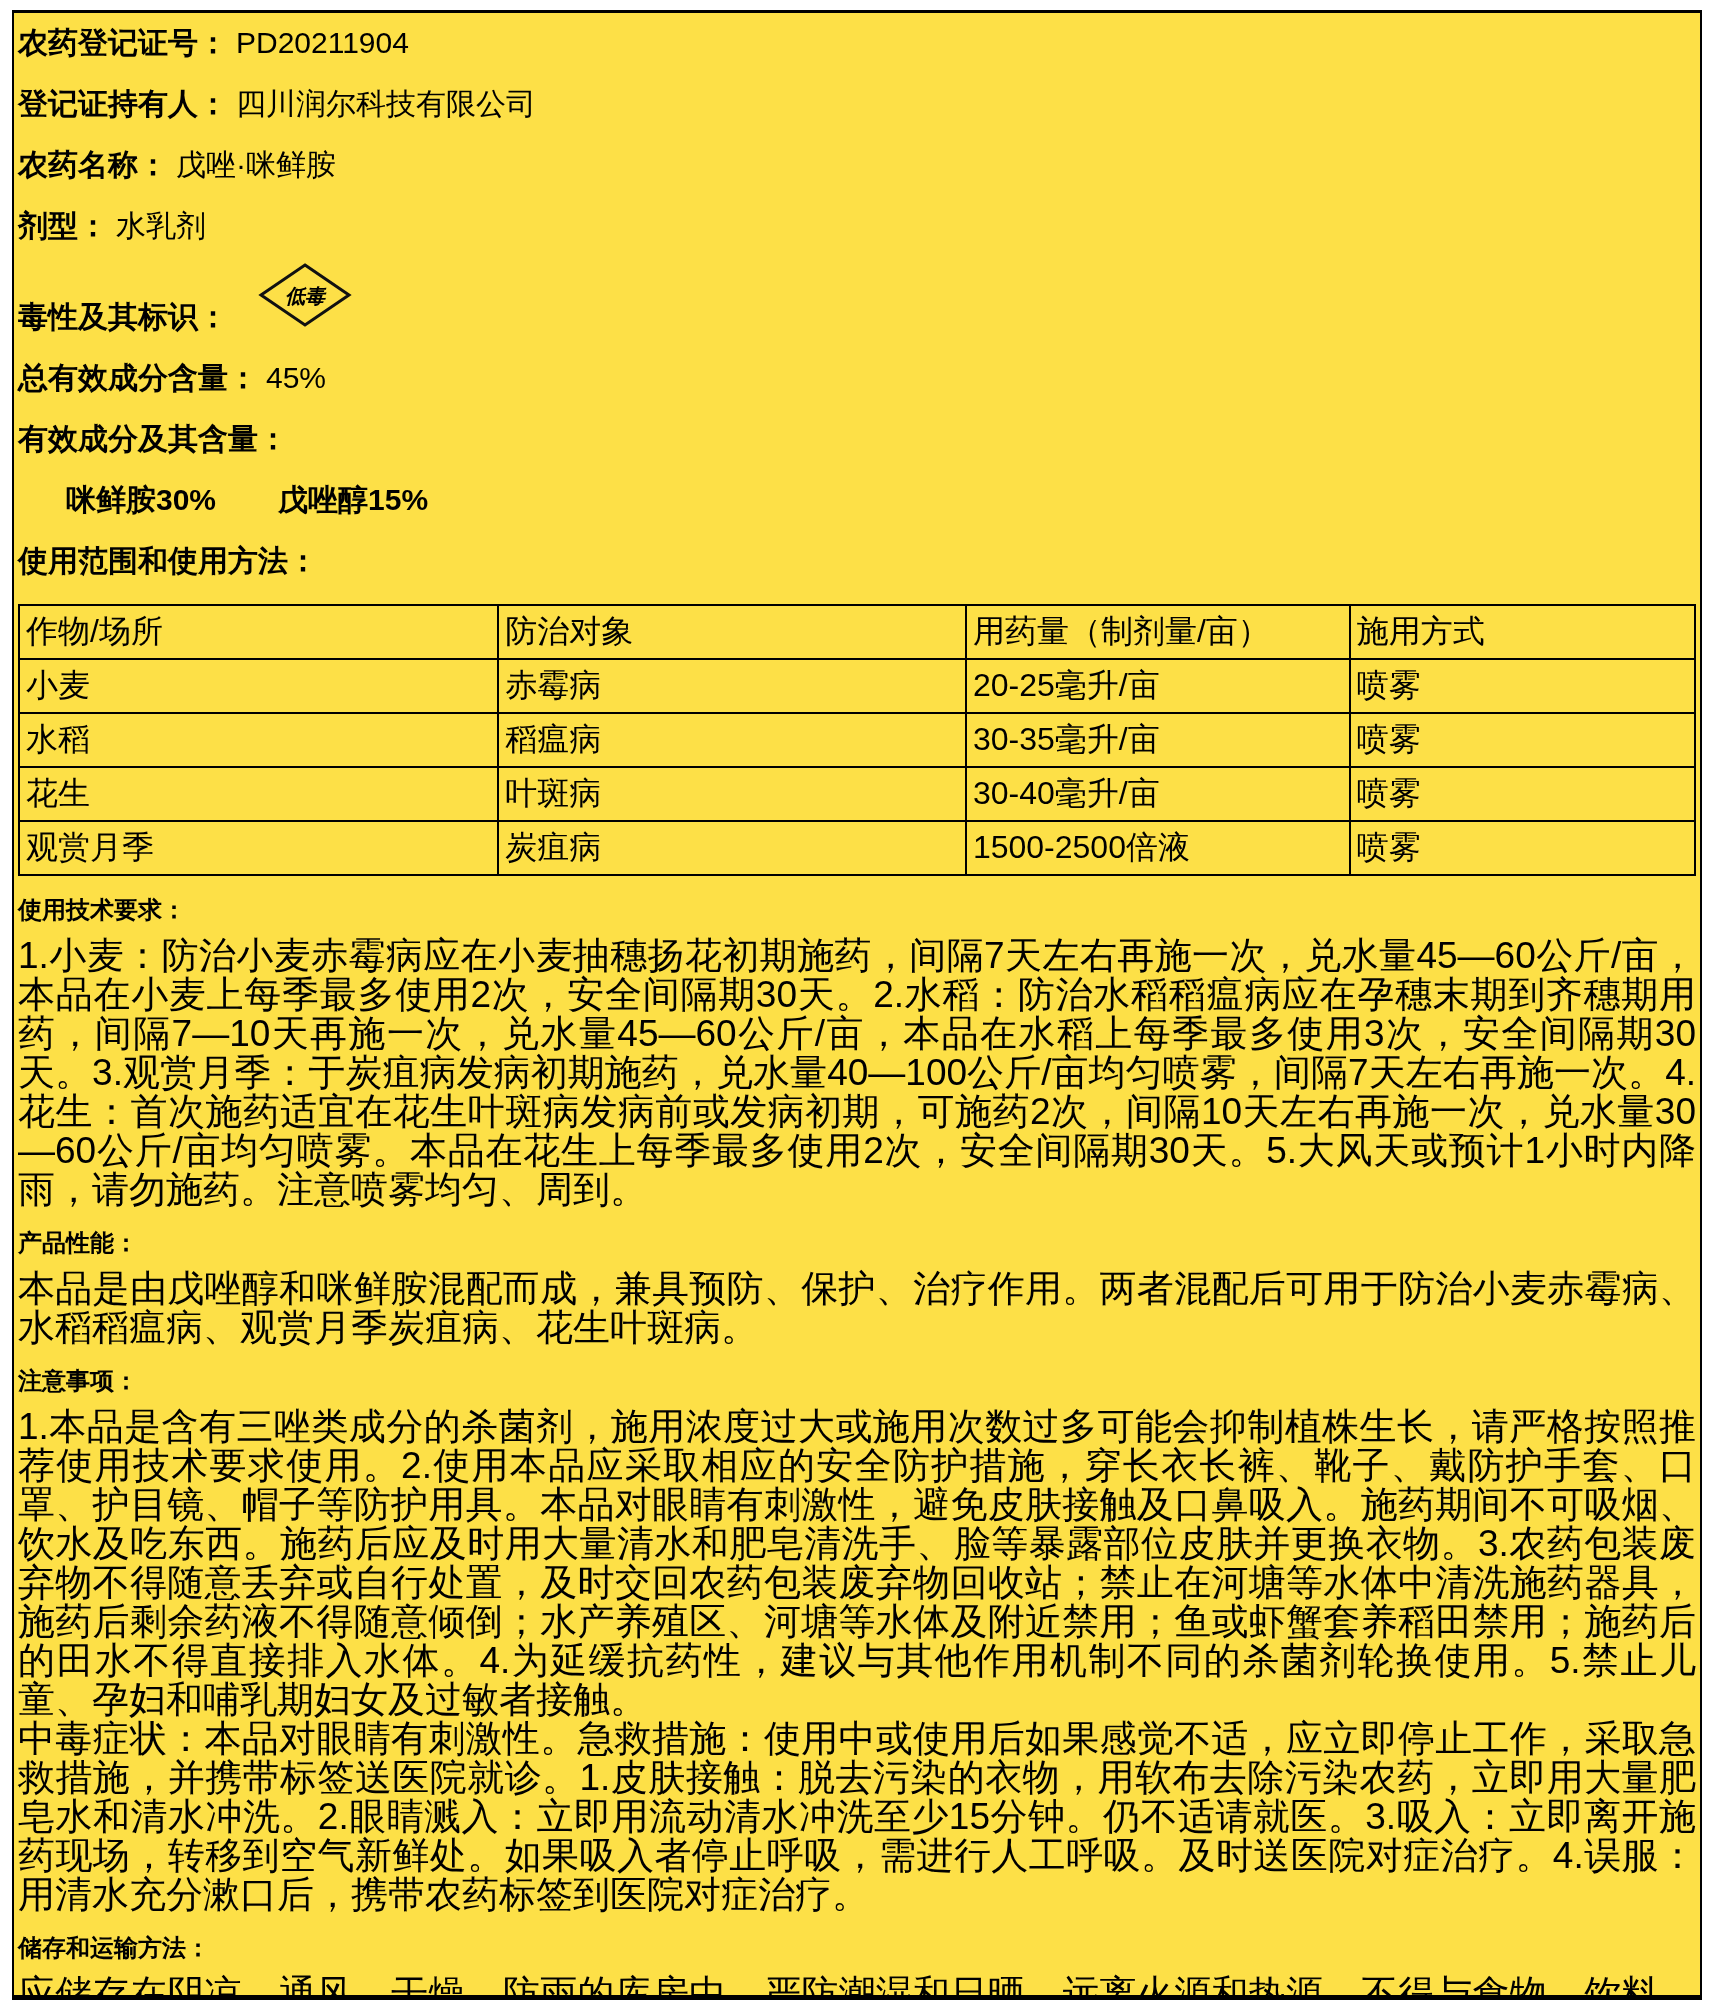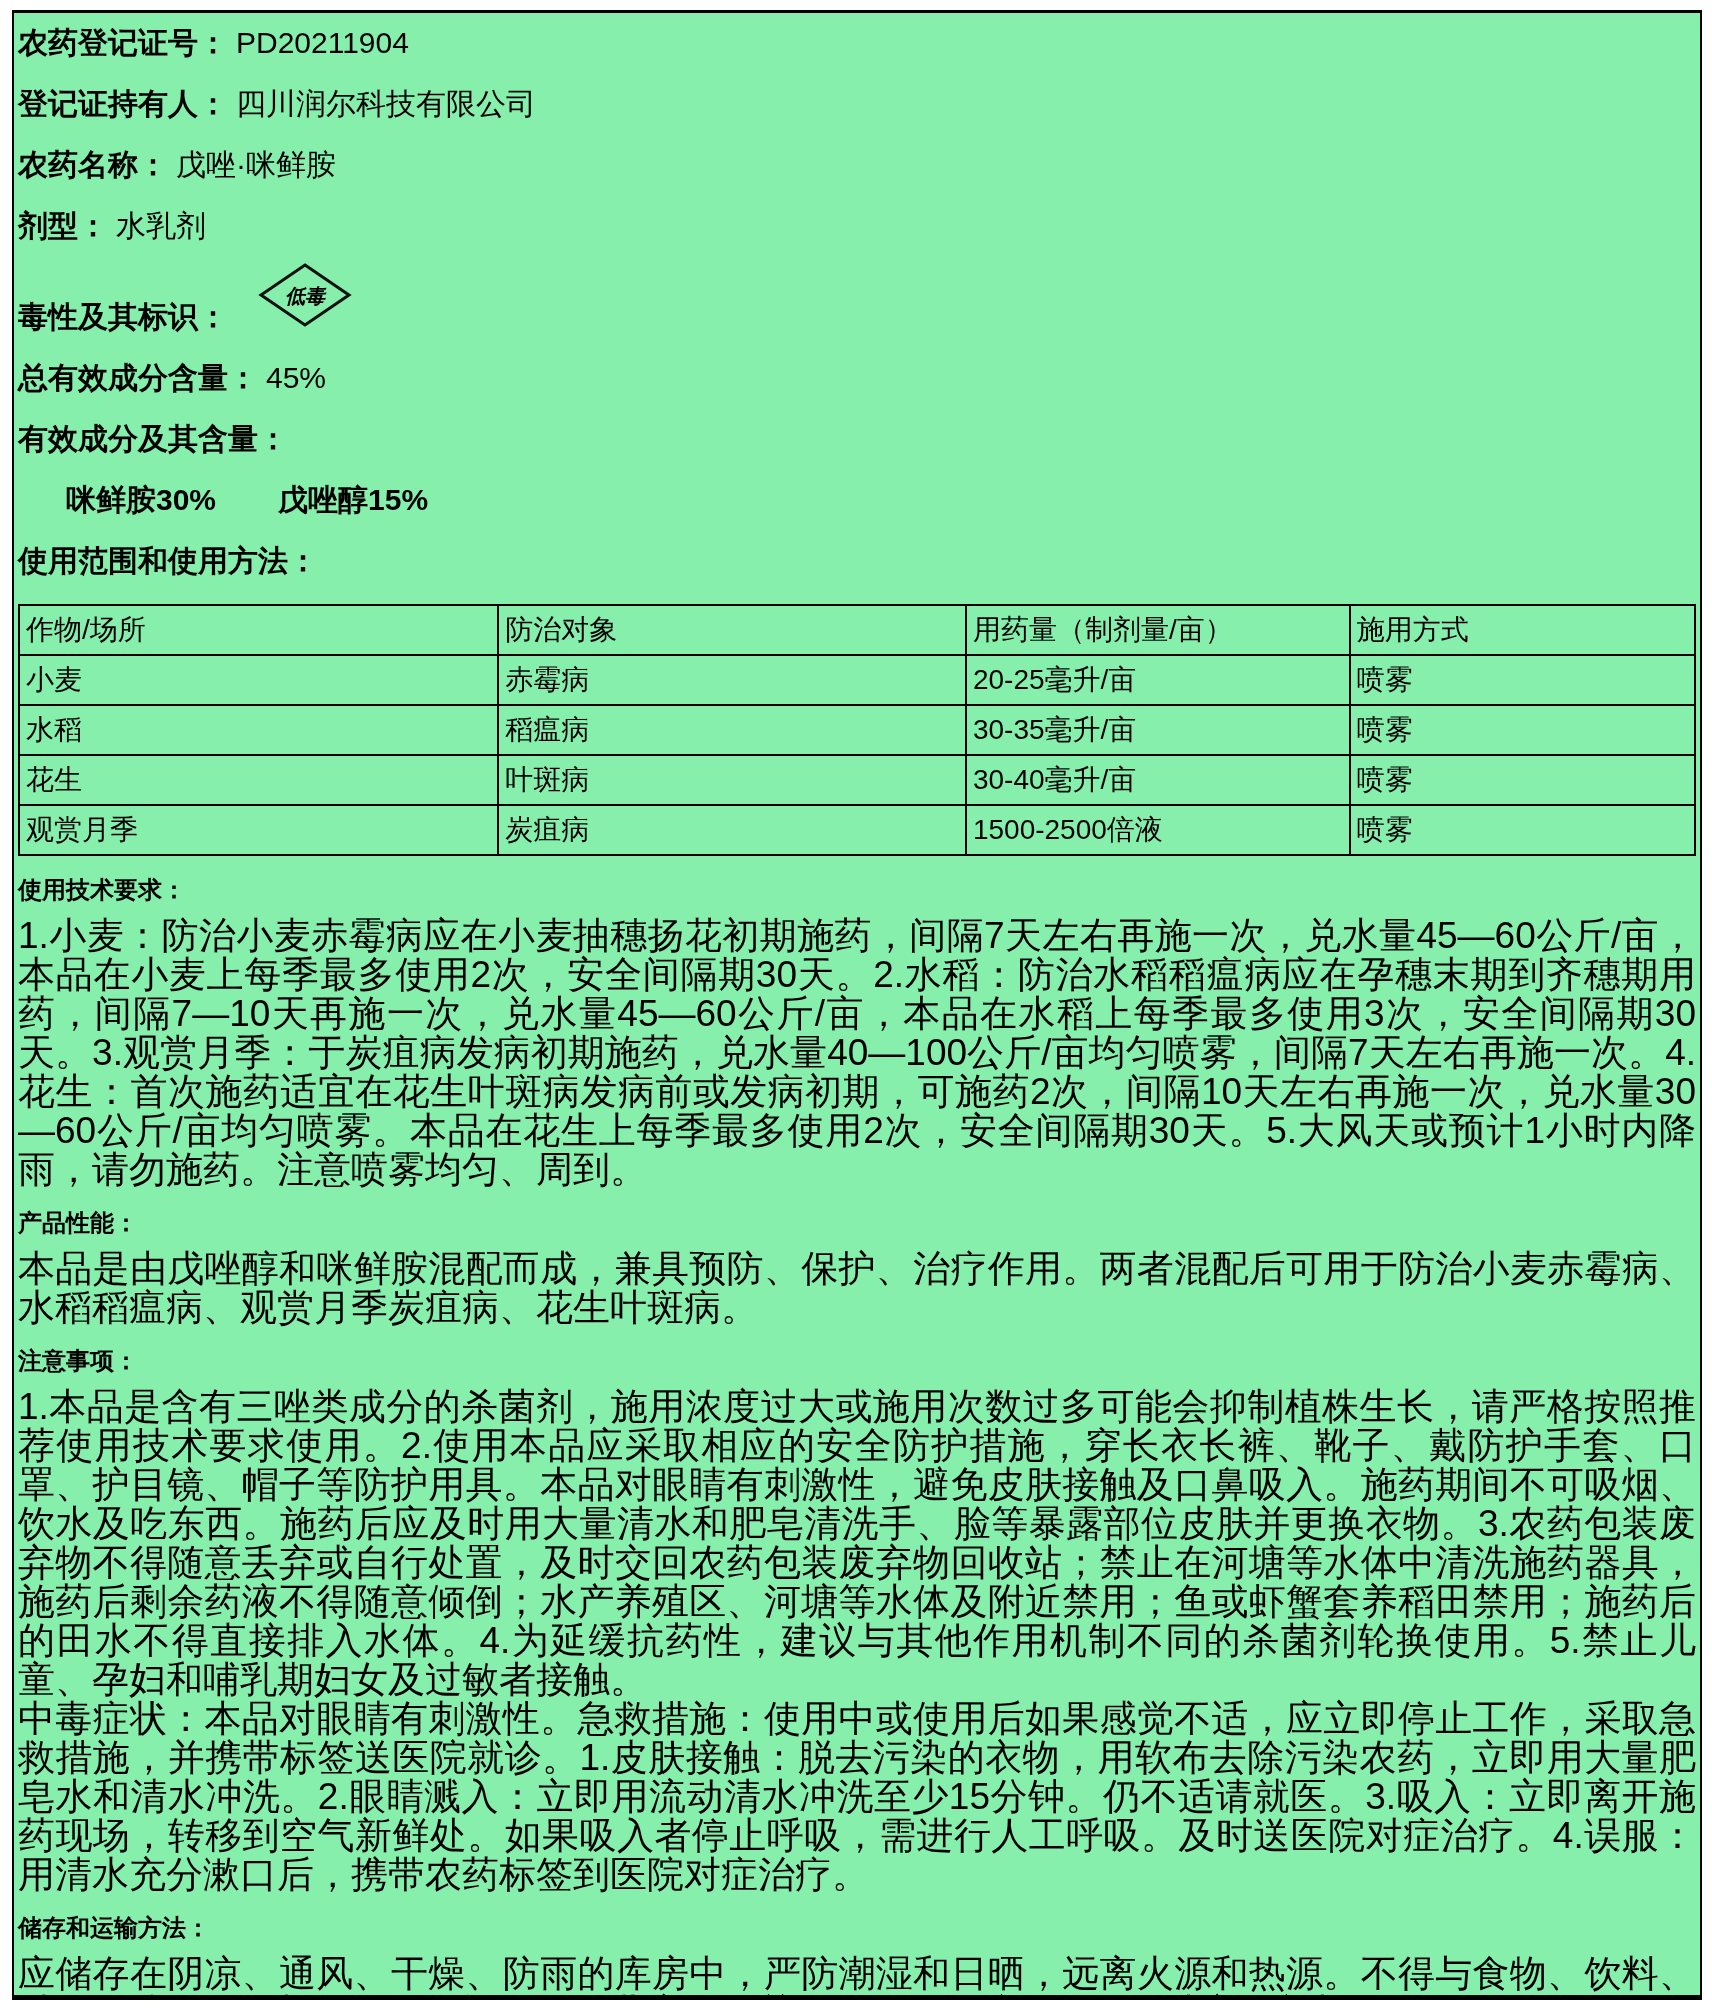--- a/index.html
+++ b/index.html
@@ -13,21 +13,21 @@
   }
   .page {
     box-sizing: border-box;
     margin: 10px 10px 8px 12px;
     height: 1990px;
     border: 2px solid #000;
     border-top-width: 3px;
     border-bottom-width: 5px;
     padding: 4px 4px 0 4px;
     overflow: hidden;
-    background: #86efac;
+    background: #fde047;
   }
   .field {
     font-size: 30px;
     line-height: 36px;
     margin: 25px 0;
     white-space: nowrap;
   }
   .field:first-child { margin-top: 8px; }
   .lbl { font-weight: bold; }
   .val { font-weight: normal; margin-left: 8px; }
@@ -42,21 +42,21 @@
     font-size: 30px;
     line-height: 36px;
     margin: 24px 0;
     padding-left: 48px;
   }
   .components span { margin-right: 62px; font-weight: bold; }
   table.usage {
     width: 100%;
     border-collapse: collapse;
     table-layout: fixed;
-    font-size: 28px;
+    font-size: 32px;
     margin: 10px 0 4px 0;
   }
   table.usage th, table.usage td {
     border: 2px solid #000;
     font-weight: normal;
     text-align: left;
     padding: 4px 6px;
     height: 40px;
     vertical-align: middle;
     overflow: hidden;

